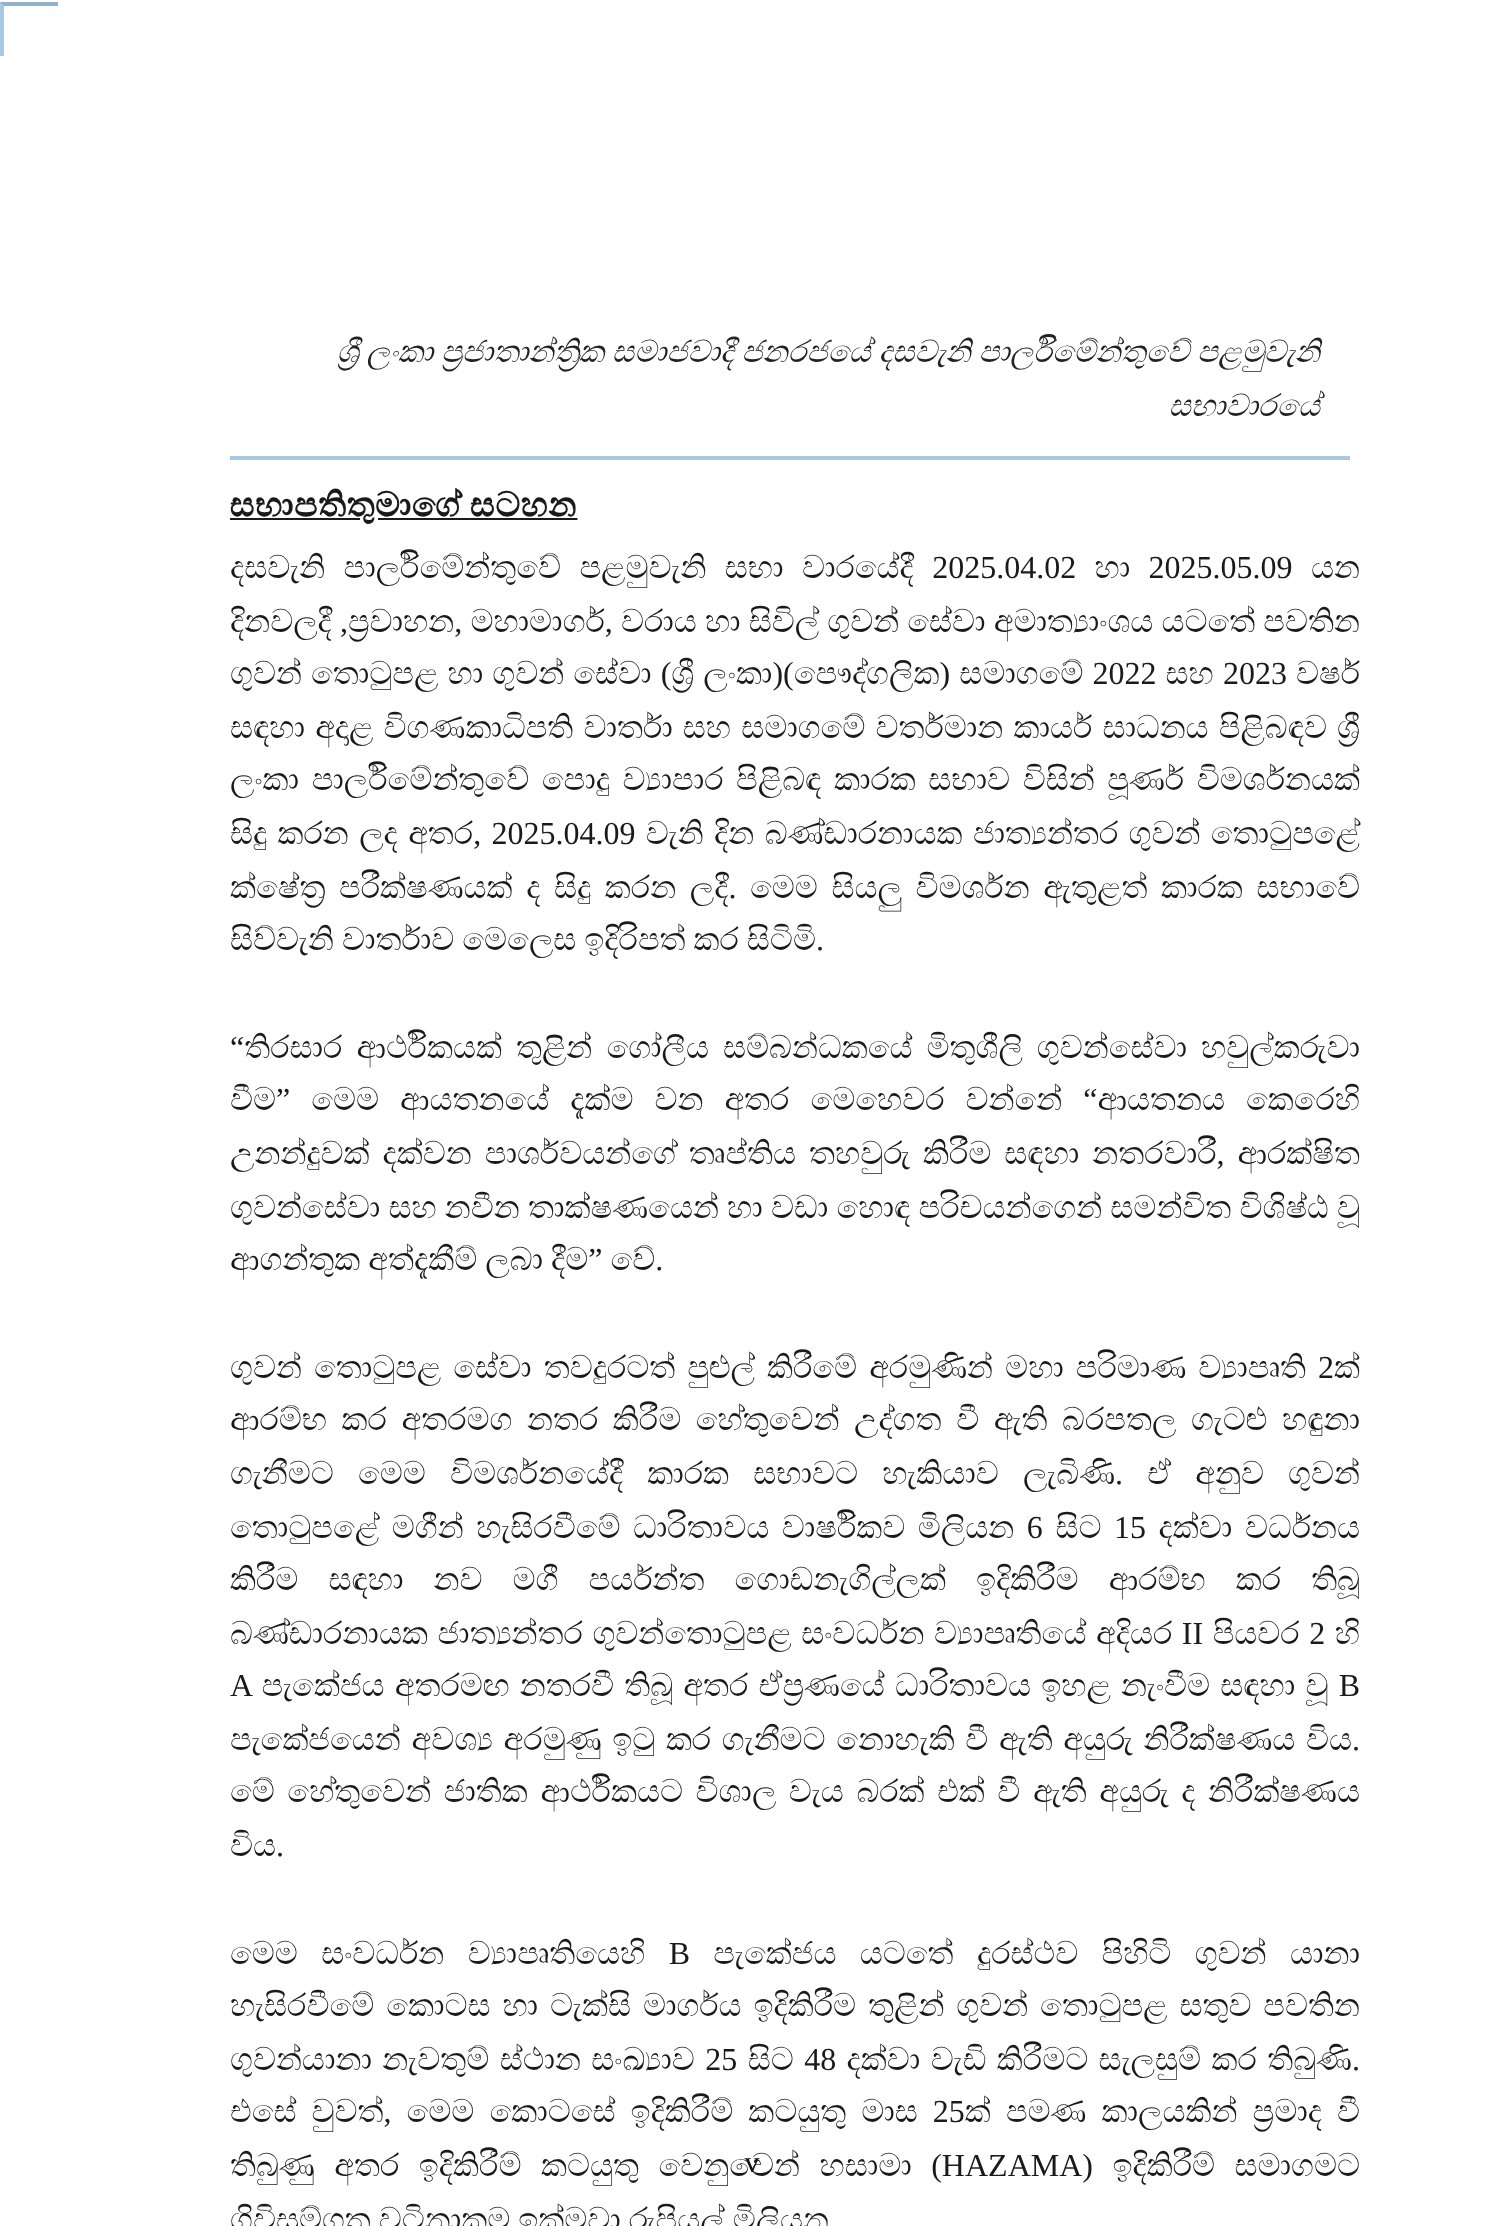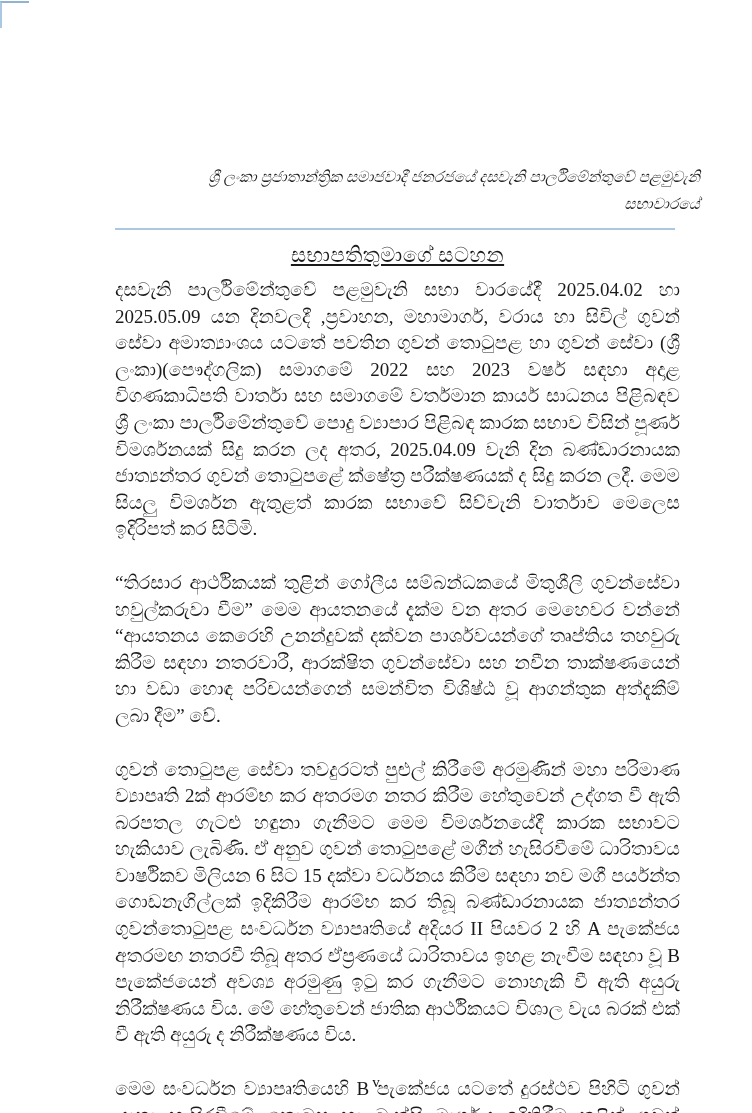--- a/index.html
+++ b/index.html
@@ -21,47 +21,47 @@
     position: absolute;
     top: 1px;
     left: 0;
     width: 29px;
     height: 27px;
     border-top: 2px solid #8fb3d1;
     border-left: 2px solid #aac8e2;
     box-sizing: border-box;
   }
   .header {
-    margin: 163px 52px 0 130px;
+    margin: 163px 92px 0 130px;
     text-align: right;
     font-style: italic;
     font-size: 15.5px;
     line-height: 27px;
     color: #222222;
   }
   .divider {
     margin: 11px 77px 0 115px;
     border: none;
     border-top: 2px solid #aac8e2;
     height: 0;
   }
   .section-heading {
     margin: 13px 72px 9px 115px;
-    text-align: center;
-    font-size: 21px;
-    font-weight: normal;
+    text-align: left;
+    font-size: 17px;
+    font-weight: bold;
     text-decoration: underline;
     letter-spacing: 0.5px;
   }
   .body-text {
     margin: 0 72px 0 115px;
   }
   .body-text p {
     margin: 0 0 27px 0;
-    font-size: 19px;
+    font-size: 16px;
     line-height: 26.6px;
     text-align: justify;
   }
   .page-number {
     position: absolute;
     left: 0;
     right: 0;
     bottom: 22px;
     text-align: center;
     font-size: 15px;

